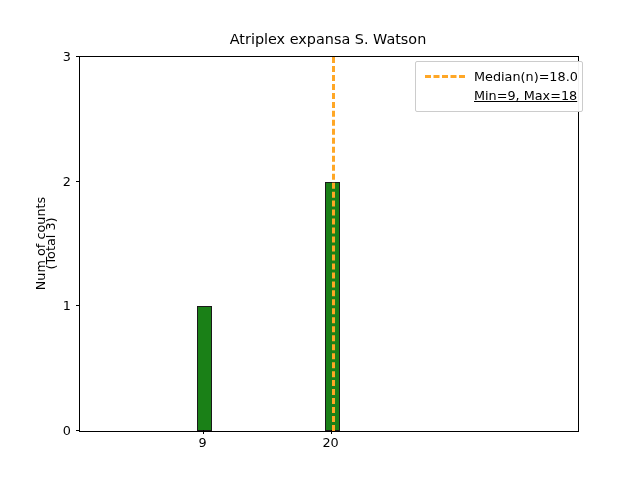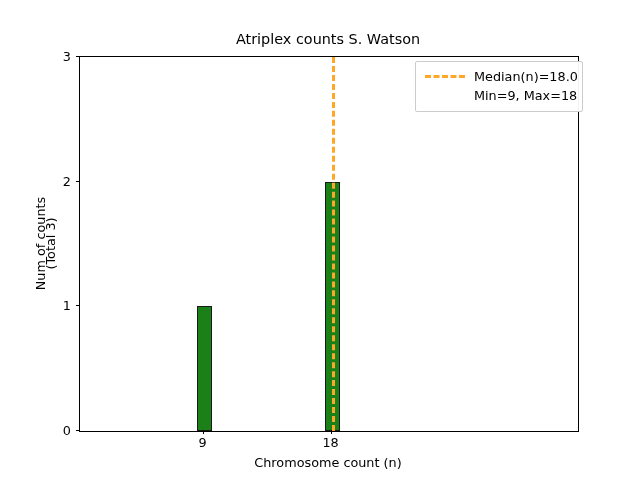--- a/index.html
+++ b/index.html
@@ -169,28 +169,29 @@
     height: 0;
     border-top: 3.2px dashed #ffa726;
   }
   .legend-text {
     font-size: 12.8px;
     color: #000000;
     white-space: nowrap;
   }
   .legend-row-2 {
     padding-left: 50px;
+    text-decoration: underline;
   }
 </style>
 </head>
 <body>
 
 <div id="figure">
 
-  <div id="chart-title">Atriplex counts S. Watson</div>
+  <div id="chart-title">Atriplex expansa S. Watson</div>
 
   <div id="ylabel-wrap">
     <div class="ylabel-line" id="ylabel-line-0">Num of counts</div>
     <div class="ylabel-line" id="ylabel-line-1">(Total 3)</div>
   </div>
 
   <div class="ytick-mark" style="top:430px;"></div>
   <div class="ytick-label" style="top:430px;">0</div>
 
   <div class="ytick-mark" style="top:305.3px;"></div>
@@ -211,23 +212,22 @@
 
       <div id="median-line" style="left:251.5px;"></div>
 
     </div>
   </div>
 
   <div class="xtick-mark" style="left:202.6px;"></div>
   <div class="xtick-label" style="left:202.6px;">9</div>
 
   <div class="xtick-mark" style="left:330.6px;"></div>
-  <div class="xtick-label" style="left:330.6px;">18</div>
-
-  <div id="xlabel">Chromosome count (n)</div>
+  <div class="xtick-label" style="left:330.6px;">20</div>
+
 
   <div id="legend">
     <div class="legend-row">
       <span class="legend-sample">
         <span class="dash"></span>
       </span>
       <span class="legend-text">Median(n)=18.0</span>
     </div>
     <div class="legend-row legend-row-2">
       <span class="legend-text">Min=9, Max=18</span>

